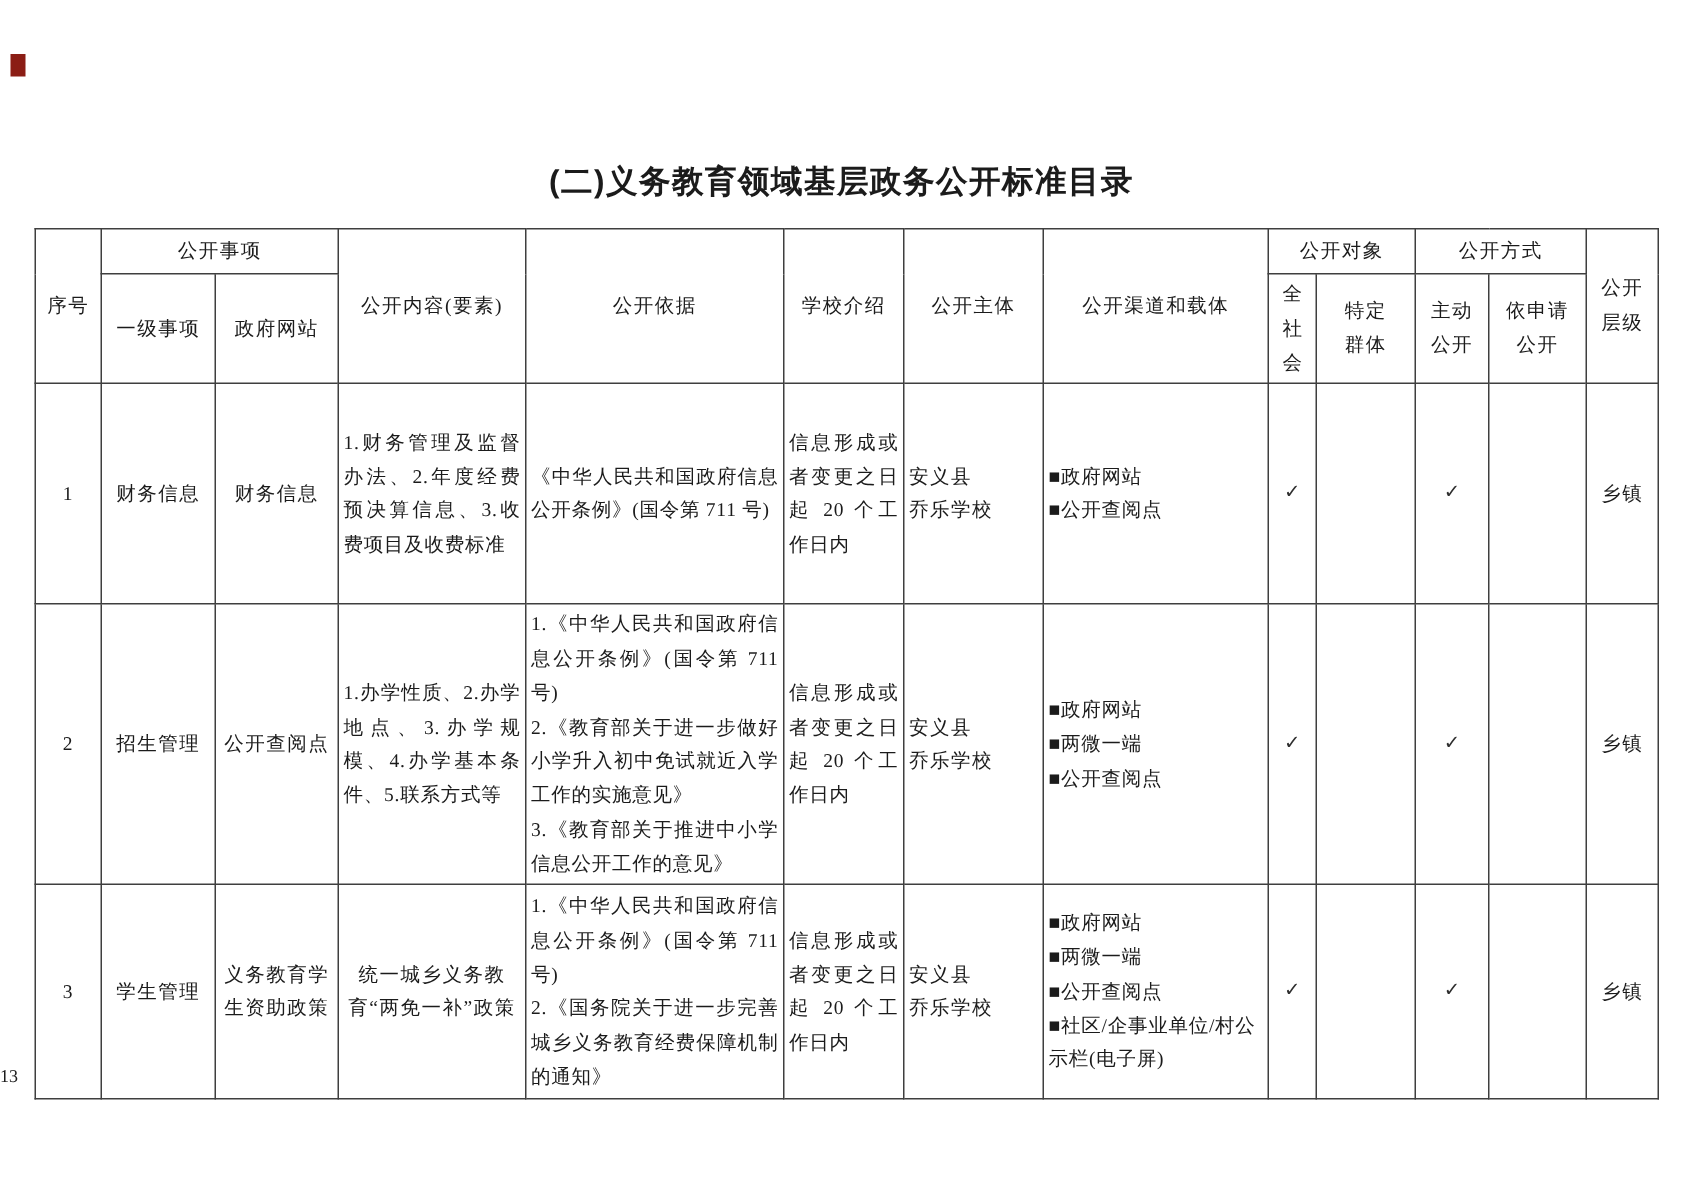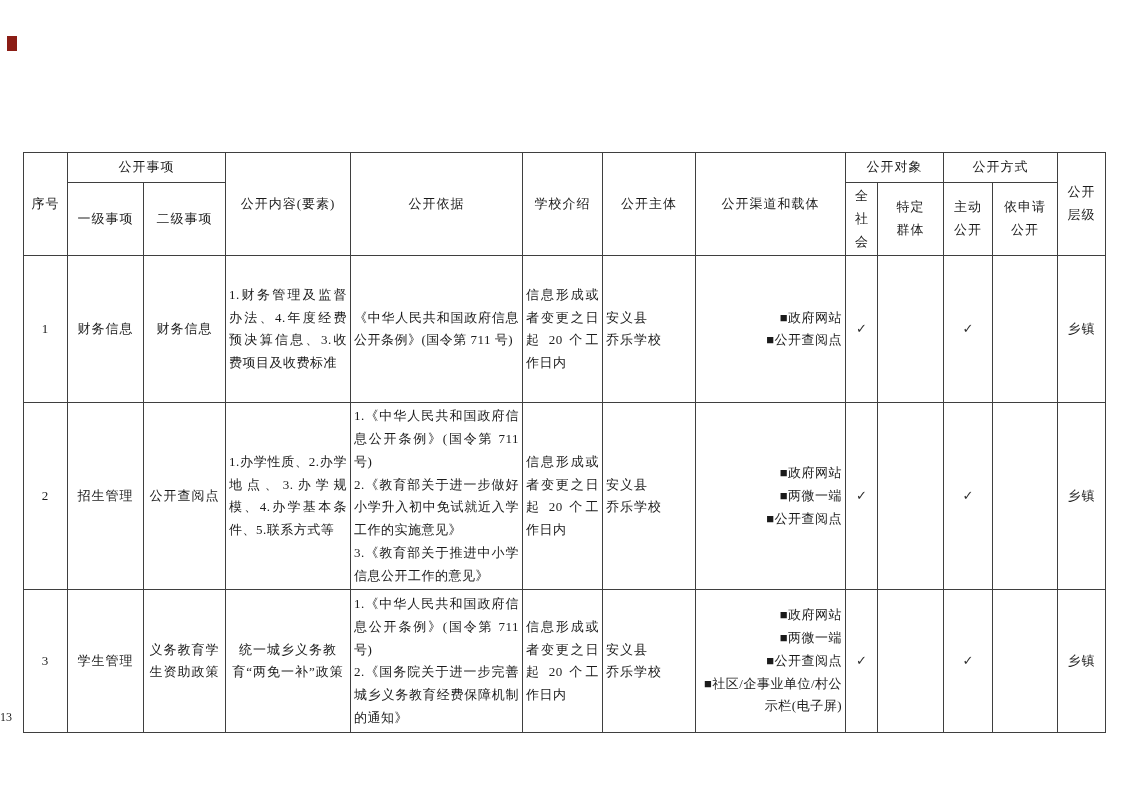--- a/index.html
+++ b/index.html
@@ -27,35 +27,36 @@
   tr.r1{height:147px;}
   tr.r2{height:172px;}
   tr.r3{height:143px;}
   td.hd{font-size:14px;text-align:center;letter-spacing:1px;line-height:1.5;}
   td.pre{white-space:pre-line;}
   td.lvl{line-height:2.1;}
   td.sub2{line-height:1.8;}
   td.vstack{line-height:1.3;padding:2px 0;letter-spacing:0;}
   td.tc{text-align:center;letter-spacing:1px;}
   td.tl{text-align:justify;text-align-last:left;padding:6px 10px;letter-spacing:0.5px;}
-  td.chan{text-align:right;padding:6px 8px;white-space:pre-line;letter-spacing:0.5px;line-height:1.95;}
+  td.chan{text-align:left;padding:6px 8px;white-space:pre-line;letter-spacing:0.5px;line-height:1.95;}
   td.chk{text-align:center;font-size:15px;color:#2e2e2e;font-family:"DejaVu Sans",sans-serif;}
   td.subj{text-align:left;white-space:pre-line;line-height:2.0;letter-spacing:1px;}
   .page-num{
     position:absolute;top:710px;left:0;width:100%;text-align:left;
     font-size:12px;font-family:"Liberation Serif","DejaVu Serif",serif;
   }
 </style>
 </head>
 <body>
 
 <div class="page">
 
   <div class="corner-mark"></div>
 
+  <div class="doc-title">(二)义务教育领域基层政务公开标准目录</div>
 
   <table class="std">
     <colgroup>
       <col style="width:44px">
         <col style="width:76px">
         <col style="width:82px">
       <col style="width:125px">
         <col style="width:172px">
         <col style="width:80px">
       <col style="width:93px">
@@ -77,37 +78,37 @@
       <td class="hd" rowspan="2">公开主体</td>
       <td class="hd" rowspan="2">公开渠道和载体</td>
       <td class="hd" colspan="2">公开对象</td>
       <td class="hd" colspan="2">公开方式</td>
       <td class="hd pre lvl" rowspan="2">公开
 层级</td>
     </tr>
 
     <tr class="hr2">
       <td class="hd">一级事项</td>
-      <td class="hd">二级事项</td>
+      <td class="hd">政府网站</td>
       <td class="hd pre vstack">全
 社
 会</td>
       <td class="hd pre sub2">特定
 群体</td>
       <td class="hd pre sub2">主动
 公开</td>
       <td class="hd pre sub2">依申请
 公开</td>
     </tr>
 
     <tr class="r1">
       <td class="tc">1</td>
       <td class="tc">财务信息</td>
       <td class="tc">财务信息</td>
-      <td class="tl">1.财务管理及监督办法、4.年度经费预决算信息、3.收费项目及收费标准</td>
+      <td class="tl">1.财务管理及监督办法、2.年度经费预决算信息、3.收费项目及收费标准</td>
       <td class="tl">《中华人民共和国政府信息公开条例》(国令第 711 号)</td>
       <td class="tl">信息形成或者变更之日起 20 个工作日内</td>
       <td class="subj">安义县
 乔乐学校</td>
       <td class="chan">■政府网站
 ■公开查阅点</td>
       <td class="chk">✓</td>
       <td class="chk"></td>
       <td class="chk">✓</td>
       <td class="chk"></td>

